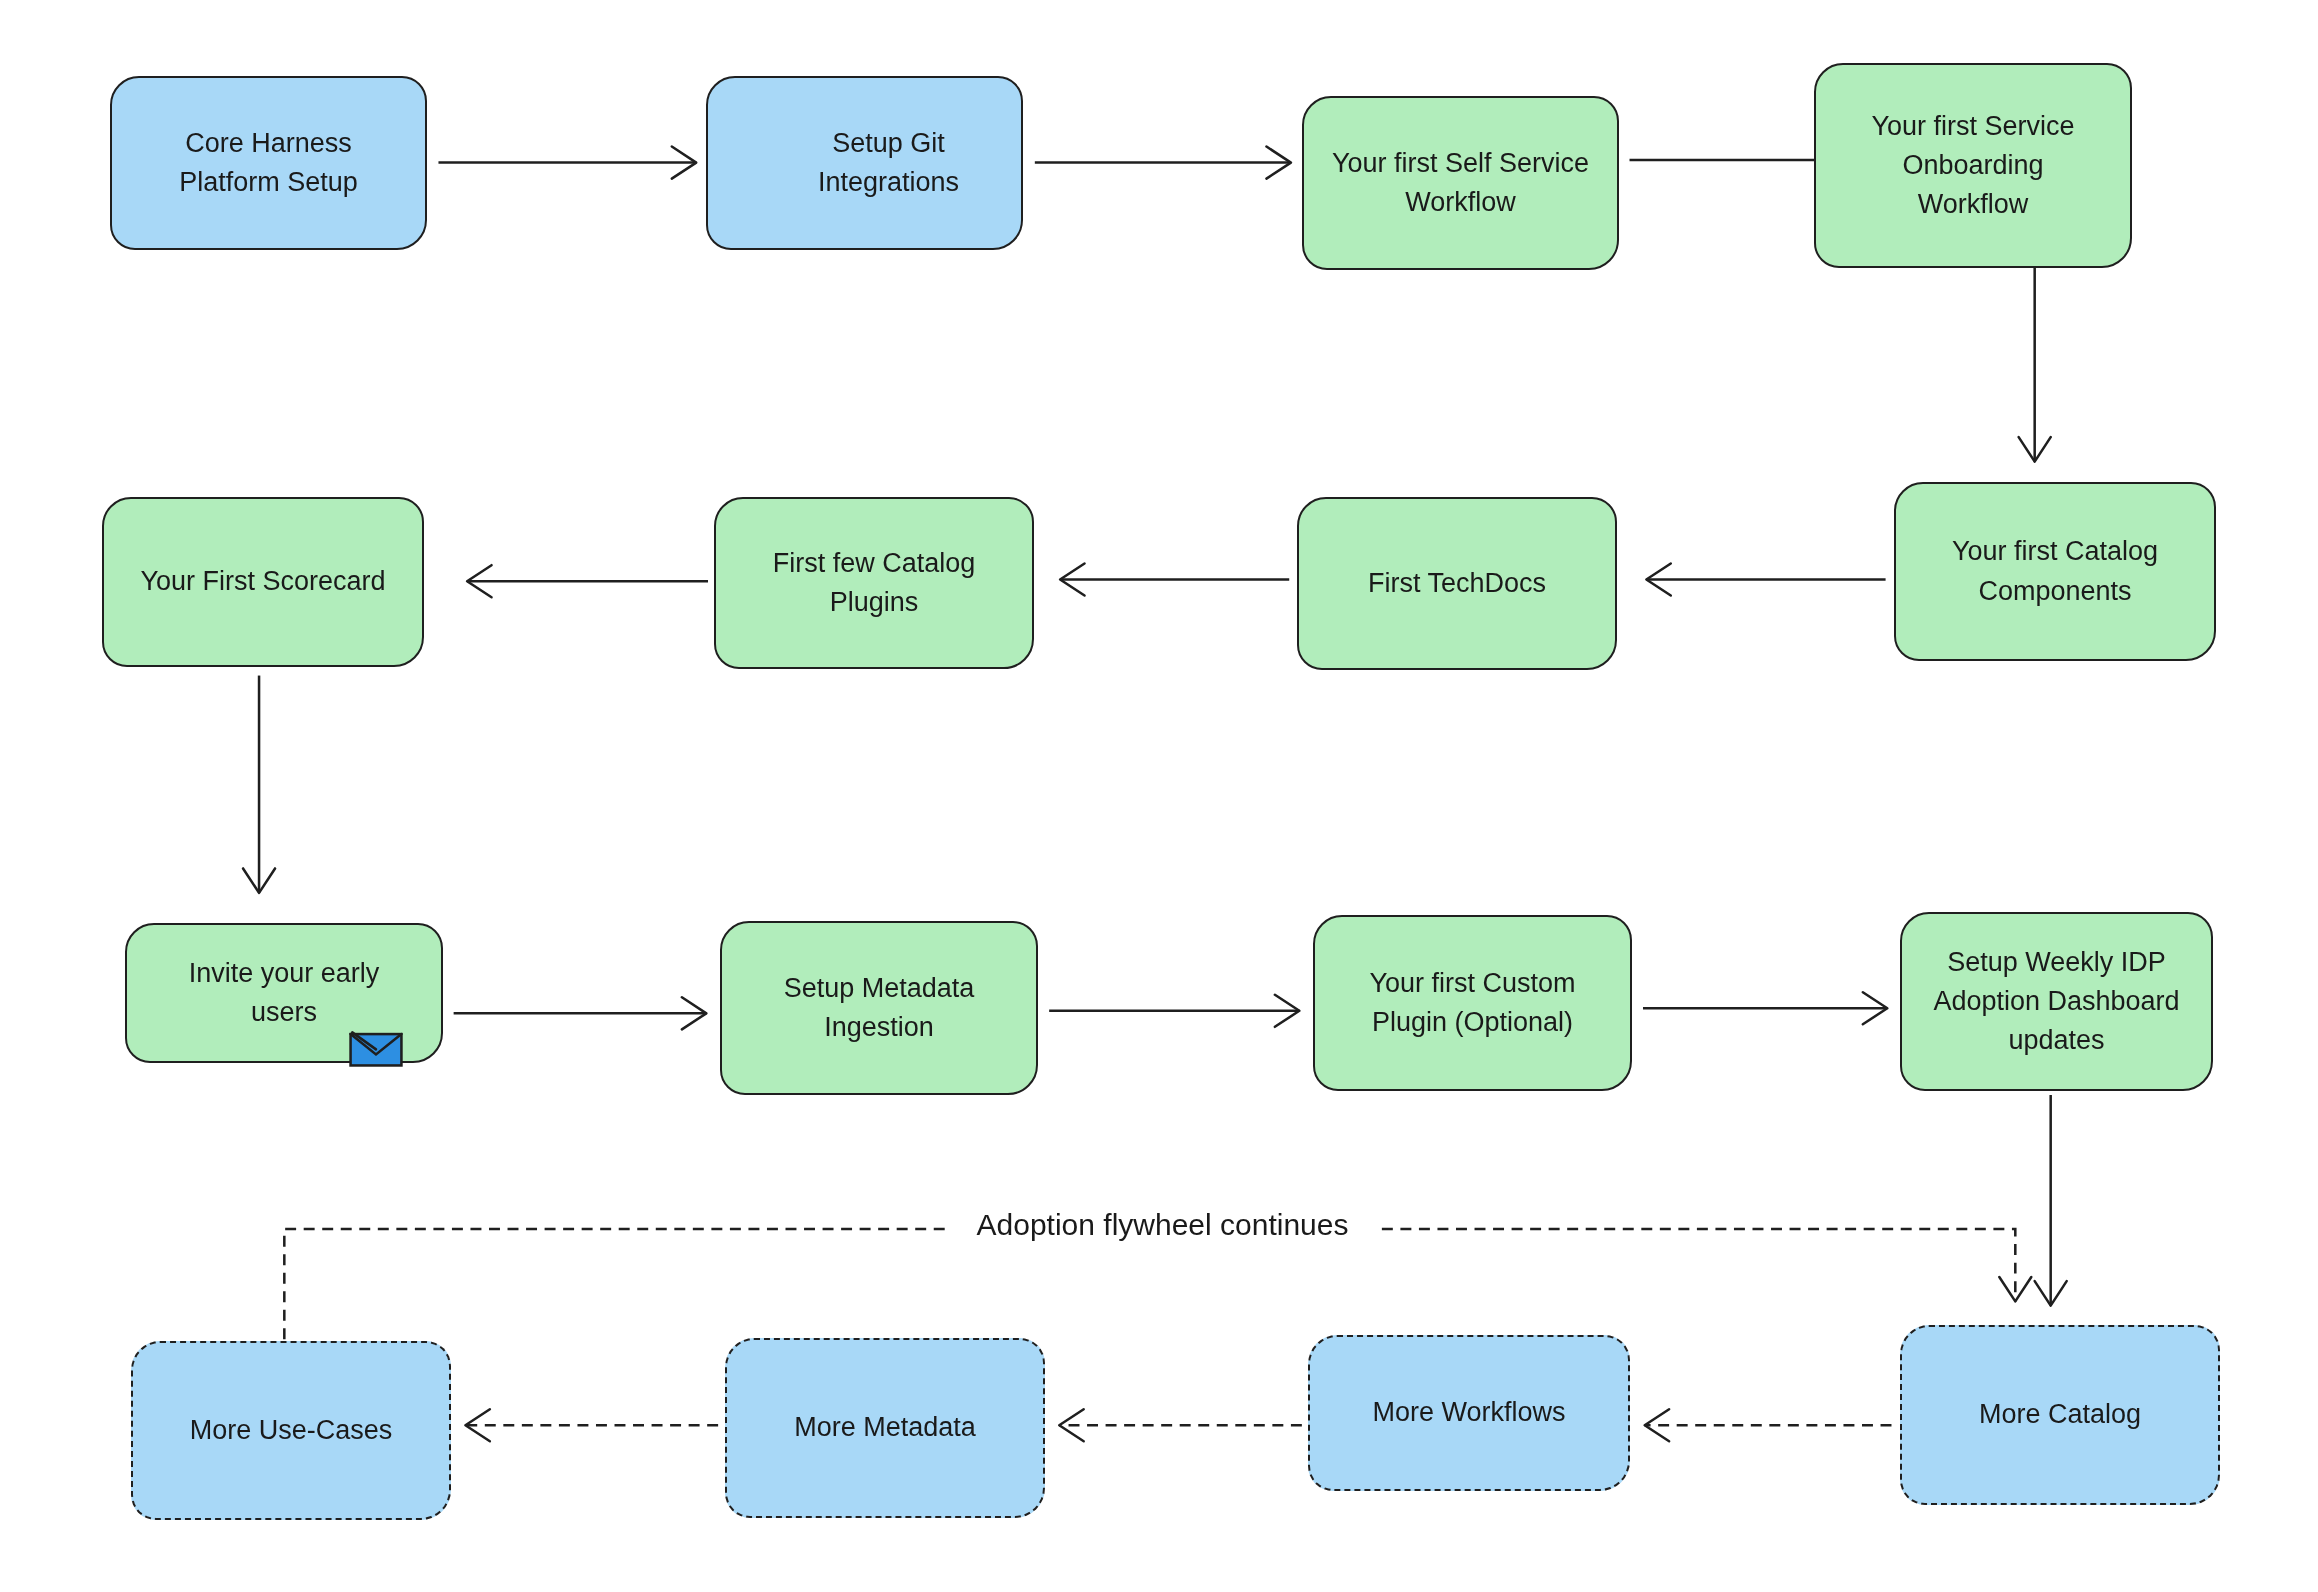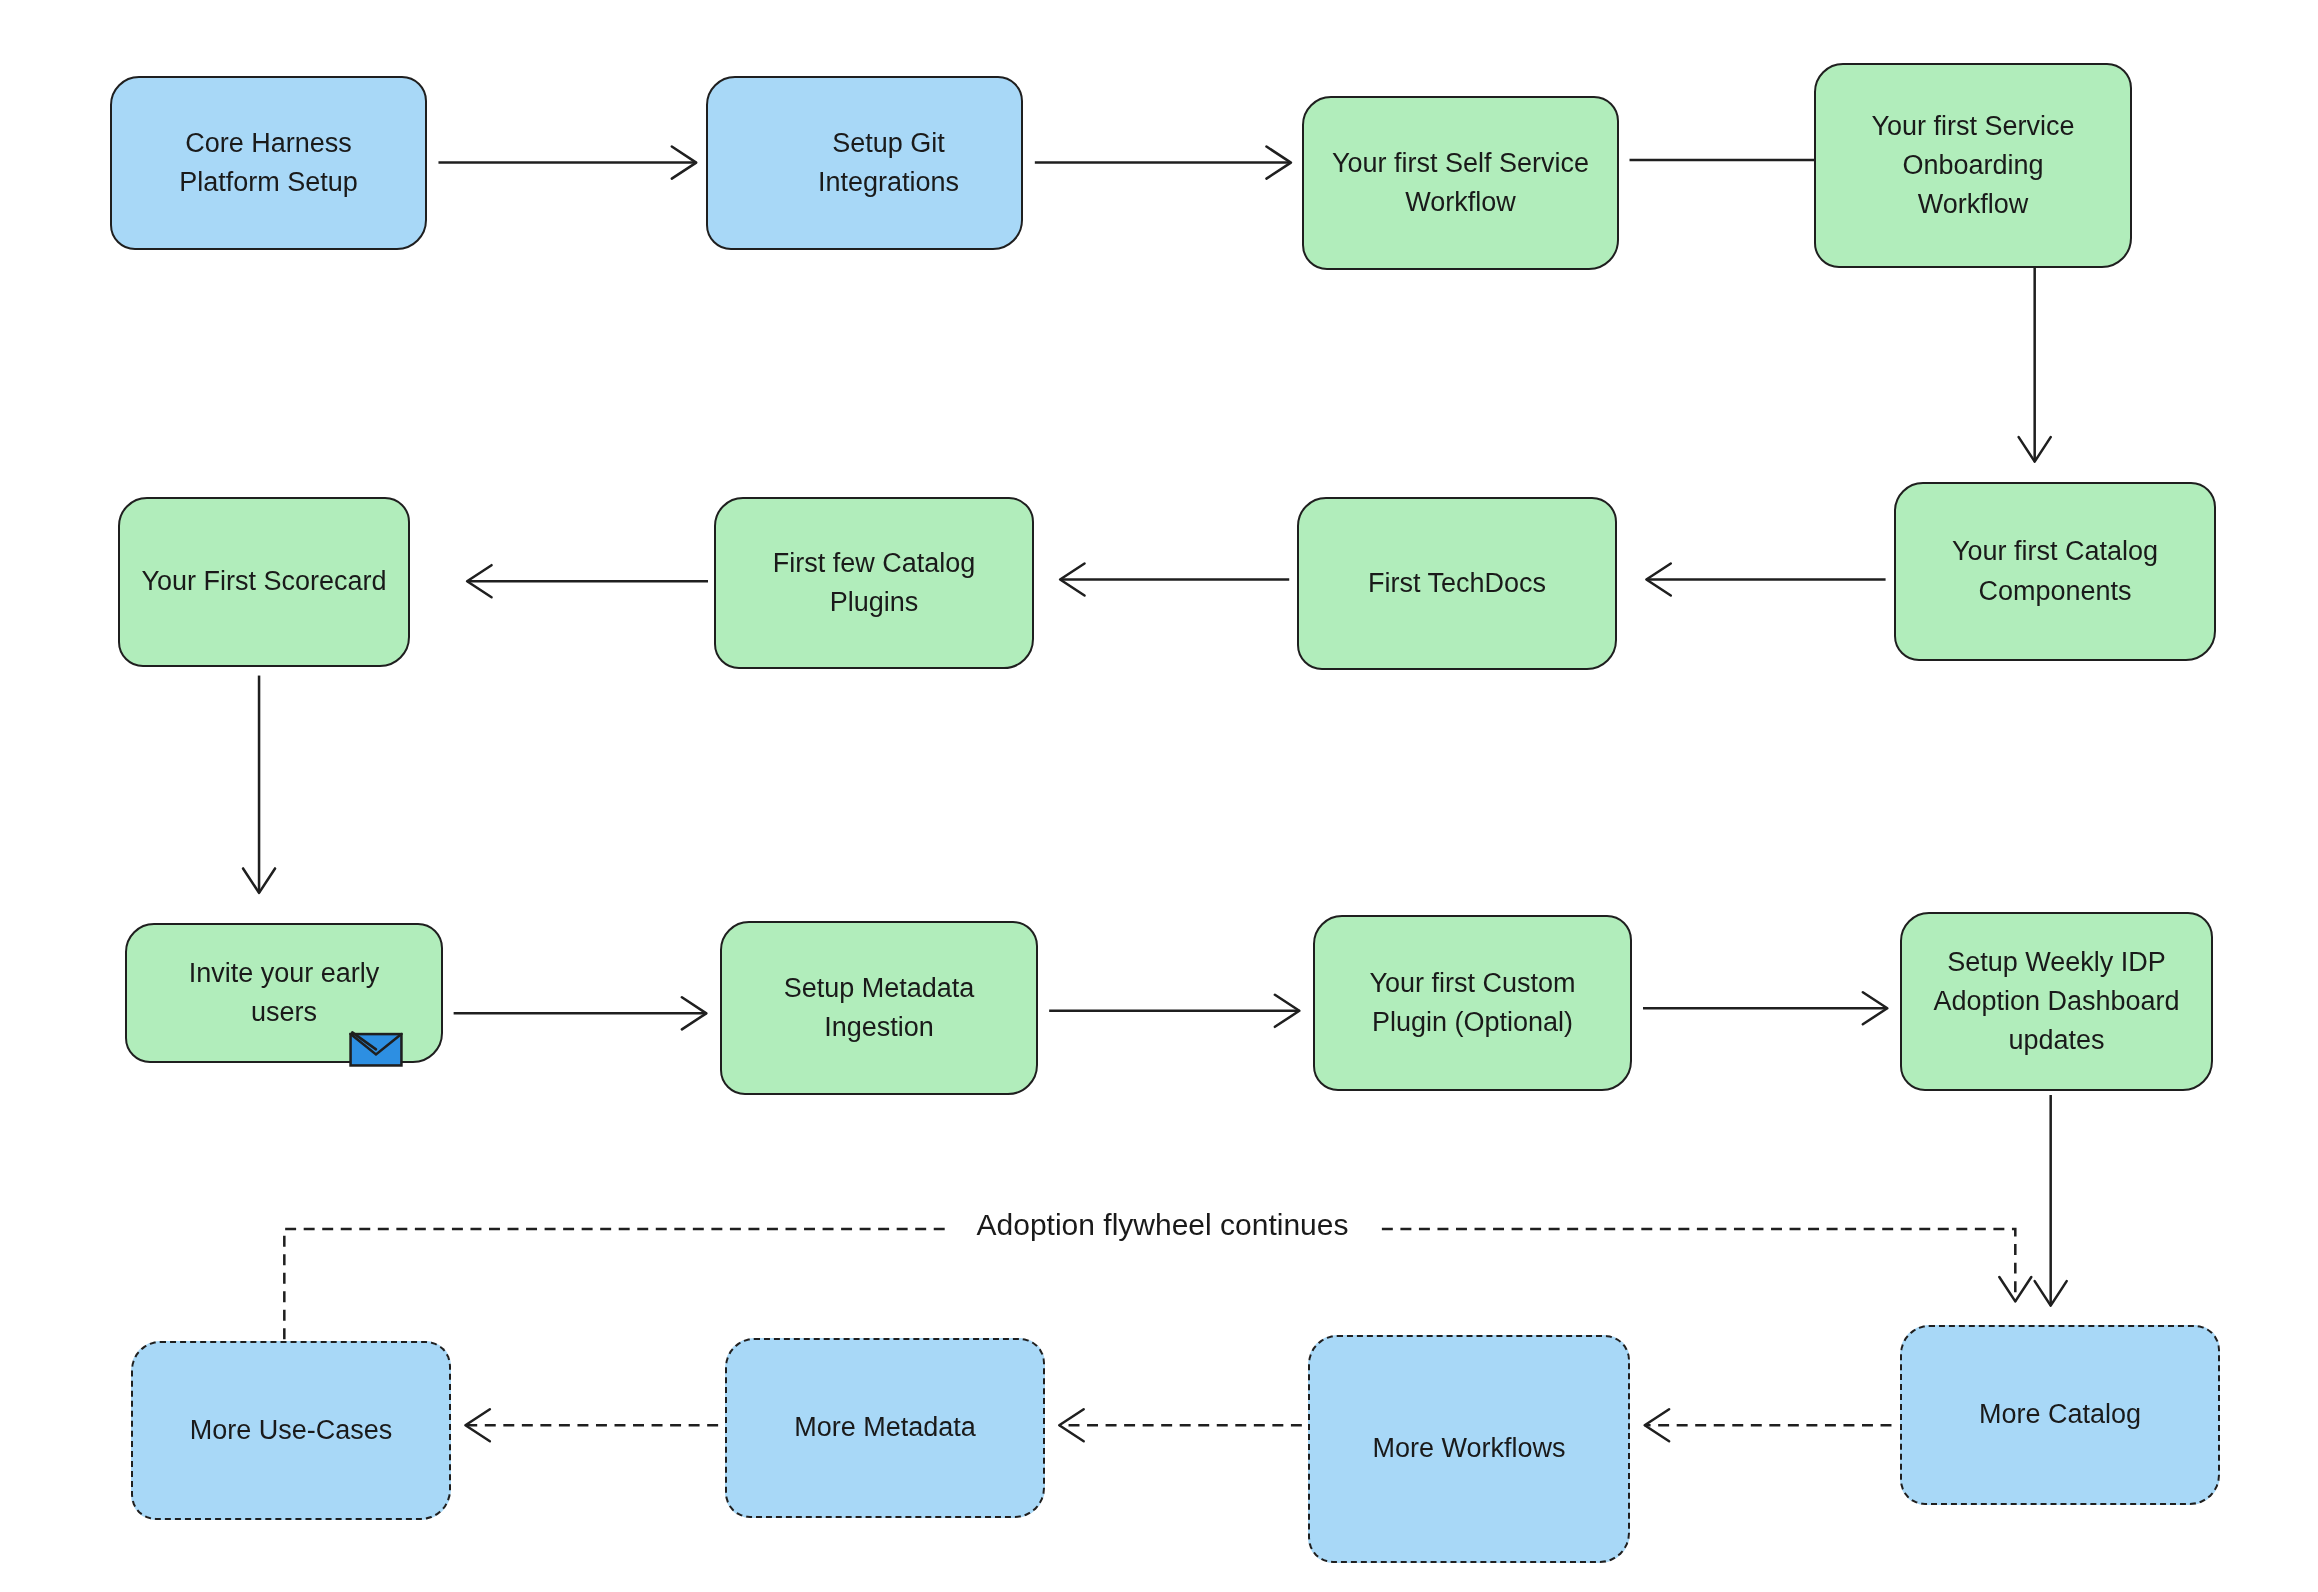--- a/index.html
+++ b/index.html
@@ -75,21 +75,21 @@
   <div class="node blue" style="left:706px;  top:76px; width:317px; height:174px;padding-left:48px;">
     <span class="label" style="max-width:211px;">Setup Git Integrations</span>
   </div>
   <div class="node green" style="left:1302px; top:72px; width:317px; height:174px;margin-top:24px;">
     <span class="label" style="max-width:303px;">Your first Self Service Workflow</span>
   </div>
   <div class="node green" style="left:1814px; top:63px; width:318px; height:205px;">
     <span class="label" style="max-width:236px;">Your first Service Onboarding Workflow</span>
   </div>
 
-  <div class="node green" style="left:118px;  top:497px; width:292px; height:170px;">
+  <div class="node green" style="left:102px;  top:497px; width:322px; height:170px;">
     <span class="label" style="max-width:286px;">Your First Scorecard</span>
   </div>
   <div class="node green" style="left:714px;  top:497px; width:320px; height:172px;">
     <span class="label" style="max-width:261px;">First few Catalog Plugins</span>
   </div>
   <div class="node green" style="left:1297px; top:497px; width:320px; height:173px;">
     <span class="label" style="max-width:286px;">First TechDocs</span>
   </div>
   <div class="node green" style="left:1894px; top:482px; width:322px; height:179px;">
     <span class="label" style="max-width:261px;">Your first Catalog Components</span>
@@ -114,21 +114,21 @@
   </div>
 
   <div class="loop-label">Adoption flywheel continues</div>
 
   <div class="node blue dashed" style="left:131px;  top:1341px; width:320px; height:179px;">
     <span class="label" style="max-width:286px;">More Use-Cases</span>
   </div>
   <div class="node blue dashed" style="left:725px;  top:1338px; width:320px; height:180px;">
     <span class="label" style="max-width:286px;">More Metadata</span>
   </div>
-  <div class="node blue dashed" style="left:1308px; top:1335px; width:322px; height:228px;">
+  <div class="node blue dashed" style="left:1308px; top:1335px; width:322px; height:156px;">
     <span class="label" style="max-width:286px;">More Workflows</span>
   </div>
   <div class="node blue dashed" style="left:1900px; top:1325px; width:320px; height:180px;">
     <span class="label" style="max-width:286px;">More Catalog</span>
   </div>
 
 </div>
 
 
 </body></html>

